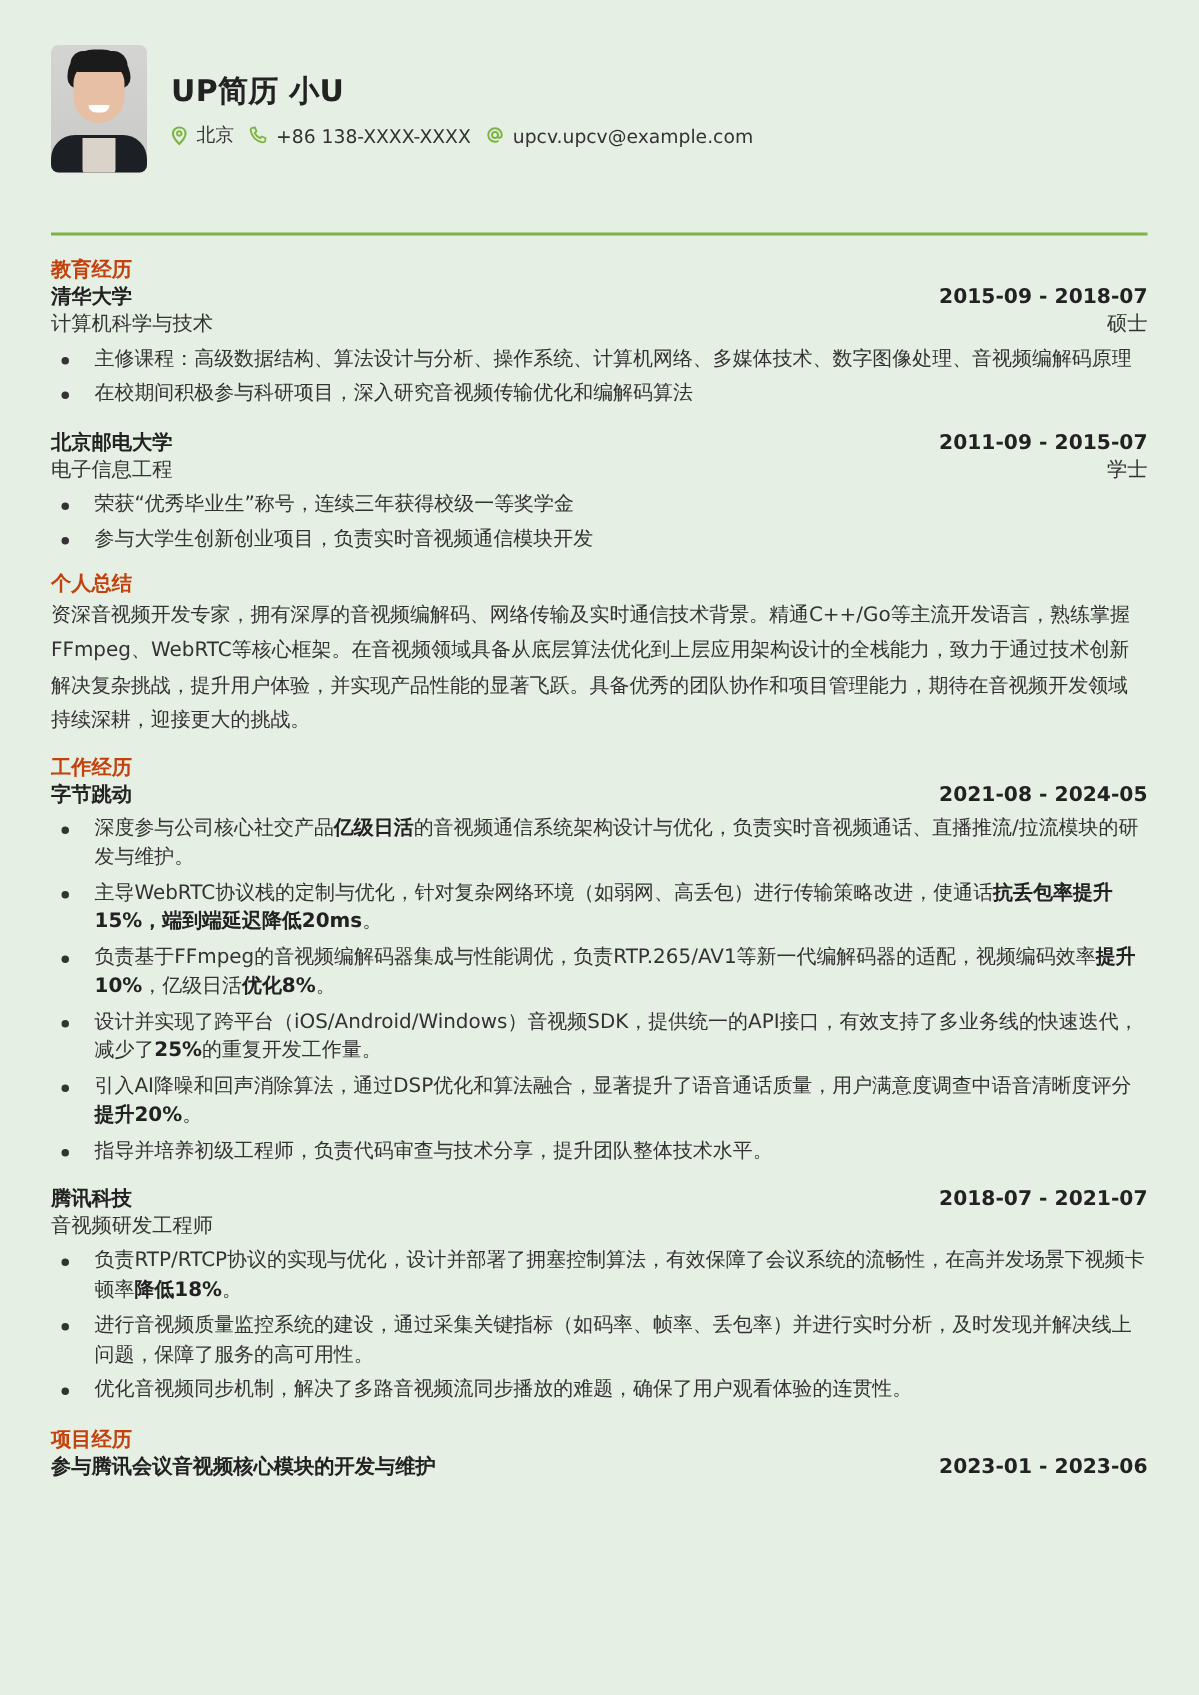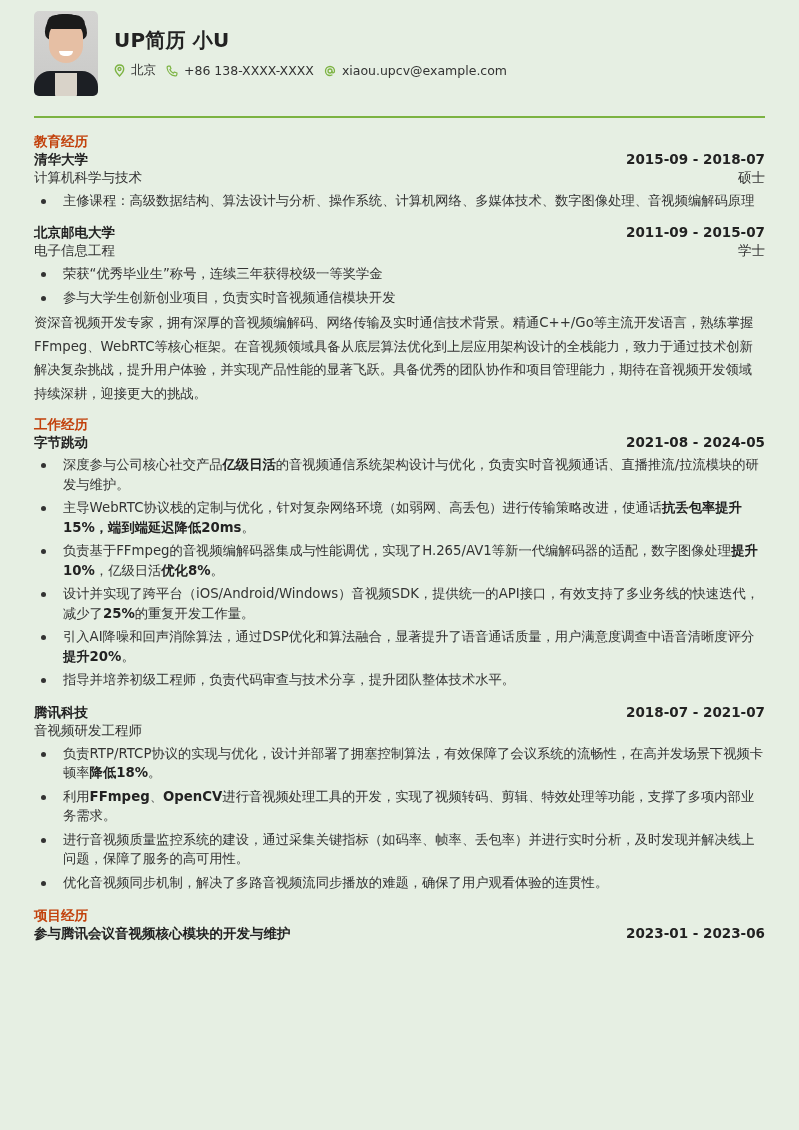--- a/index.html
+++ b/index.html
@@ -4,21 +4,21 @@
 <style>
   html, body { margin:0; padding:0; }
   body {
     width:799px; height:1130px; overflow:hidden;
     background:#e6efe3;
     font-family:"DejaVu Sans","Liberation Sans",sans-serif;
     color:#2b2b2b;
     font-size:13.5px;
   }
   .page { position:relative; padding:0 34px 0 34px; }
-  .header { display:flex; align-items:center; height:116px; padding-top:0; }
+  .header { display:flex; align-items:center; height:155px; padding-top:0; }
   .photo {
     width:64px; height:85px; border-radius:5px; overflow:hidden;
     background:linear-gradient(#d4d4d2,#c9c9c7);
     position:relative; margin-top:-10px;
   }
   .photo .hair { position:absolute; left:11px; top:3px; width:42px; height:26px; background:#1b1b1b; border-radius:20px 22px 8px 8px; }
   .photo .face { position:absolute; left:15px; top:12px; width:34px; height:40px; background:#e6bfa4; border-radius:14px 14px 18px 18px; }
   .photo .hair2 { position:absolute; left:13px; top:4px; width:38px; height:14px; background:#1b1b1b; border-radius:16px 18px 4px 10px; }
   .photo .smile { position:absolute; left:25px; top:40px; width:14px; height:5px; background:#fff; border-radius:0 0 7px 7px; }
   .photo .body { position:absolute; left:0; top:60px; width:64px; height:30px; background:#1c1f24; border-radius:16px 16px 0 0; }
@@ -66,93 +66,94 @@
           <svg width="12" height="12" viewBox="0 0 12 12">
               <path d="M2.2 1.2 L4 1 L5 3.6 L3.8 4.6 C4.5 6.1 5.9 7.5 7.4 8.2 L8.4 7 L11 8 L10.8 9.8 C10.6 10.6 9.8 11 9 10.9 C5 10.3 1.7 7 1.1 3 C1 2.2 1.4 1.4 2.2 1.2 Z" fill="none" stroke="#7cb342" stroke-width="1.2" stroke-linejoin="round"></path>
             </svg>
           <span>+86 138-XXXX-XXXX</span>
         </span>
         <span class="c">
           <svg width="12" height="12" viewBox="0 0 12 12">
               <circle cx="6" cy="6" r="2" fill="none" stroke="#7cb342" stroke-width="1.3"></circle>
               <path d="M8 6 V7 C8 8.3 10.5 8.3 10.5 6 C10.5 3.5 8.5 1.5 6 1.5 C3.5 1.5 1.5 3.5 1.5 6 C1.5 8.5 3.5 10.5 6 10.5 C7 10.5 7.8 10.2 8.4 9.8" fill="none" stroke="#7cb342" stroke-width="1.3"></path>
             </svg>
-          <span>xiaou.upcv@example.com</span>
+          <span>upcv.upcv@example.com</span>
         </span>
       </div>
     </div>
   </div>
 
   <div class="rule"></div>
 
   <div class="section-title">教育经历</div>
 
   <div>
     <div class="entry-head">
       <span>清华大学</span>
       <span>2015-09 - 2018-07</span>
     </div>
     <div class="entry-sub">
       <span>计算机科学与技术</span>
       <span>硕士</span>
     </div>
     <ul class="bullets">
       <li>主修课程：高级数据结构、算法设计与分析、操作系统、计算机网络、多媒体技术、数字图像处理、音视频编解码原理</li>
+      <li>在校期间积极参与科研项目，深入研究音视频传输优化和编解码算法</li>
     </ul>
   </div>
 
   <div style="height:9px"></div>
 
   <div>
     <div class="entry-head">
       <span>北京邮电大学</span>
       <span>2011-09 - 2015-07</span>
     </div>
     <div class="entry-sub">
       <span>电子信息工程</span>
       <span>学士</span>
     </div>
     <ul class="bullets">
       <li>荣获“优秀毕业生”称号，连续三年获得校级一等奖学金</li>
       <li>参与大学生创新创业项目，负责实时音视频通信模块开发</li>
     </ul>
   </div>
 
+  <div class="section-title" style="margin-top:10px">个人总结</div>
   <div class="summary">资深音视频开发专家，拥有深厚的音视频编解码、网络传输及实时通信技术背景。精通C++/Go等主流开发语言，熟练掌握FFmpeg、WebRTC等核心框架。在音视频领域具备从底层算法优化到上层应用架构设计的全栈能力，致力于通过技术创新解决复杂挑战，提升用户体验，并实现产品性能的显著飞跃。具备优秀的团队协作和项目管理能力，期待在音视频开发领域持续深耕，迎接更大的挑战。</div>
 
   <div class="section-title" style="margin-top:10px">工作经历</div>
 
   <div>
     <div class="entry-head">
       <span>字节跳动</span>
       <span>2021-08 - 2024-05</span>
     </div>
     <ul class="bullets">
     <li><span>深度参与公司核心社交产品</span><b>亿级日活</b><span>的音视频通信系统架构设计与优化，负责实时音视频通话、直播推流/拉流模块的研发与维护。</span></li>
         <li><span>主导WebRTC协议栈的定制与优化，针对复杂网络环境（如弱网、高丢包）进行传输策略改进，使通话</span><b>抗丢包率提升15%，端到端延迟降低20ms</b><span>。</span></li>
-        <li><span>负责基于FFmpeg的音视频编解码器集成与性能调优，实现了H.265/AV1等新一代编解码器的适配，数字图像处理</span><b>提升10%</b><span>，亿级日活</span><b>优化8%</b><span>。</span></li>
+        <li><span>负责基于FFmpeg的音视频编解码器集成与性能调优，负责RTP.265/AV1等新一代编解码器的适配，视频编码效率</span><b>提升10%</b><span>，亿级日活</span><b>优化8%</b><span>。</span></li>
         <li><span>设计并实现了跨平台（iOS/Android/Windows）音视频SDK，提供统一的API接口，有效支持了多业务线的快速迭代，减少了</span><b>25%</b><span>的重复开发工作量。</span></li>
         <li><span>引入AI降噪和回声消除算法，通过DSP优化和算法融合，显著提升了语音通话质量，用户满意度调查中语音清晰度评分</span><b>提升20%</b><span>。</span></li>
         <li><span>指导并培养初级工程师，负责代码审查与技术分享，提升团队整体技术水平。</span></li>
       </ul>
   </div>
 
   <div style="height:9px"></div>
 
   <div>
     <div class="entry-head">
       <span>腾讯科技</span>
       <span>2018-07 - 2021-07</span>
     </div>
     <div class="entry-sub">
       <span>音视频研发工程师</span>
     </div>
     <ul class="bullets">
         <li><span>负责RTP/RTCP协议的实现与优化，设计并部署了拥塞控制算法，有效保障了会议系统的流畅性，在高并发场景下视频卡顿率</span><b>降低18%</b><span>。</span></li>
-        <li><span>利用</span><b>FFmpeg</b><span>、</span><b>OpenCV</b><span>进行音视频处理工具的开发，实现了视频转码、剪辑、特效处理等功能，支撑了多项内部业务需求。</span></li>
         <li><span>进行音视频质量监控系统的建设，通过采集关键指标（如码率、帧率、丢包率）并进行实时分析，及时发现并解决线上问题，保障了服务的高可用性。</span></li>
         <li><span>优化音视频同步机制，解决了多路音视频流同步播放的难题，确保了用户观看体验的连贯性。</span></li>
       </ul>
   </div>
 
   <div class="section-title" style="margin-top:14px">项目经历</div>
   <div>
     <div class="entry-head">
       <span>参与腾讯会议音视频核心模块的开发与维护</span>
       <span>2023-01 - 2023-06</span>

